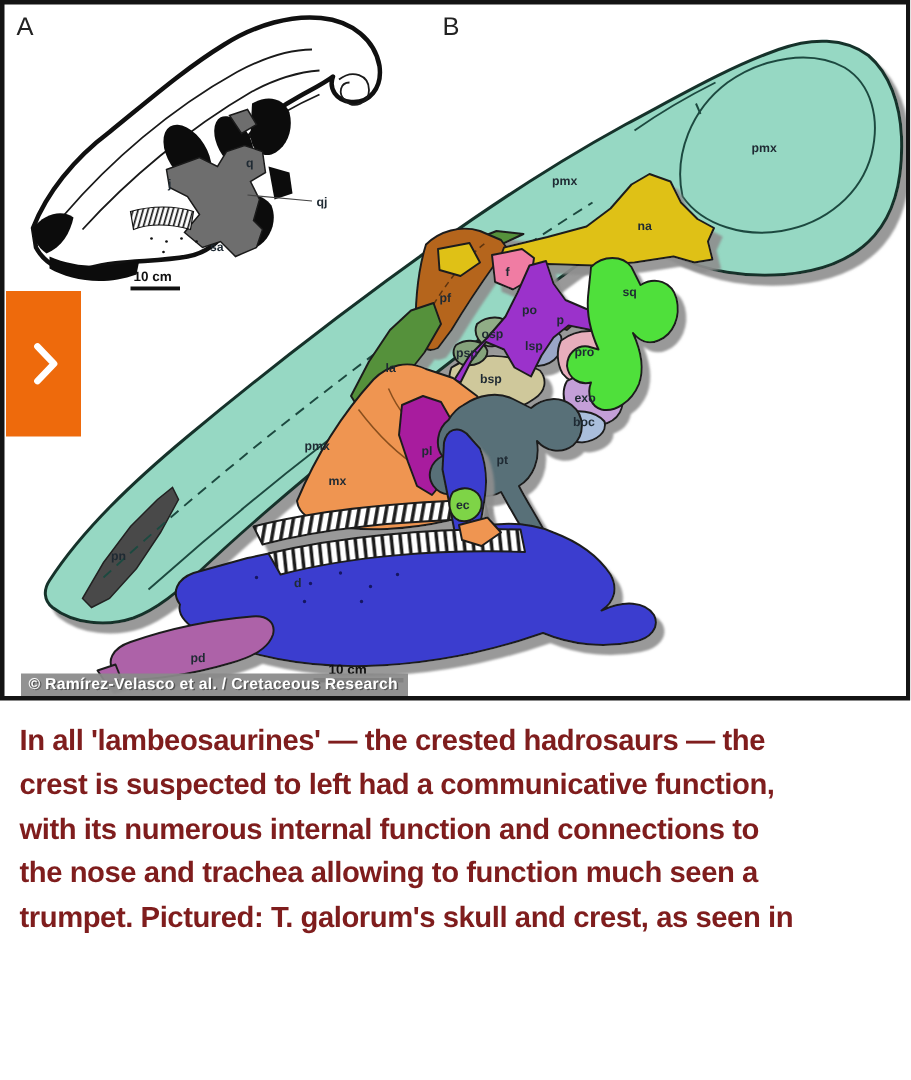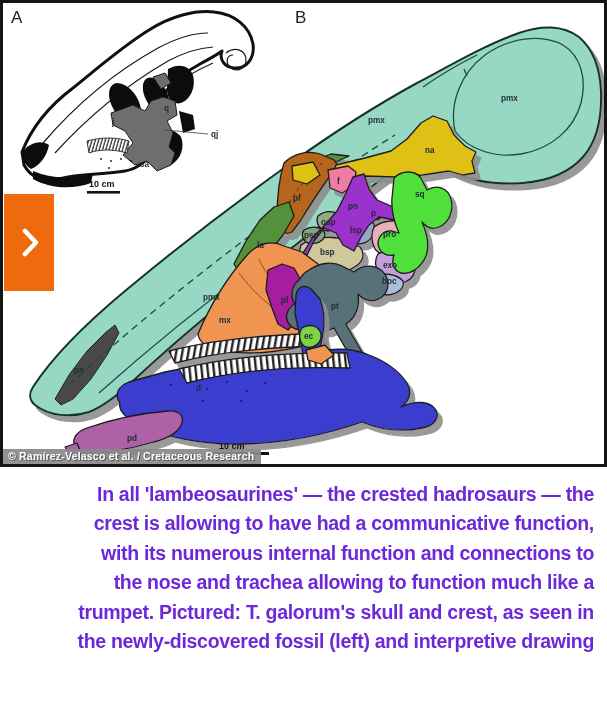--- a/index.html
+++ b/index.html
@@ -1,27 +1,27 @@
 <!DOCTYPE html>
 <html><head>
 <meta charset="utf-8">
 <style>
   html,body{margin:0;padding:0;background:#fff;}
   .stage{position:relative;width:607px;height:720px;background:#fff;overflow:hidden;
          font-family:"Liberation Sans",sans-serif;}
   .photo{position:relative;width:607px;height:467px;box-sizing:border-box;
          border:3px solid #141414;background:#fff;}
   .photo svg{position:absolute;left:0;top:0;}
-  .credit{position:absolute;left:0;top:446px;height:13px;line-height:13px;
+  .credit{position:absolute;left:11px;top:446px;height:13px;line-height:13px;
           background:rgba(138,138,138,.93);color:#fff;font-weight:bold;font-size:10.5px;
           padding:1px 7px 1px 5px;letter-spacing:.2px;text-shadow:1px 1px 0 #555;}
   .nav-next{position:absolute;left:1px;top:191px;width:50px;height:97px;border:0;padding:0;
             cursor:pointer;display:flex;align-items:center;justify-content:center;}
-  .caption{padding:13px 13px 0 13px;color:#6d28d9;font-weight:bold;font-size:19.5px;
-           line-height:29.4px;letter-spacing:-0.3px;text-align:right;}
+  .caption{padding:13px 13px 0 13px;color:#7f1d1d;font-weight:bold;font-size:19.5px;
+           line-height:29.4px;letter-spacing:-0.3px;}
   .caption div{white-space:nowrap;}
   
   .bl{font-family:"Liberation Sans",sans-serif;font-size:8.2px;font-weight:600;fill:#1f2a33;}
   .pl-big{font-family:"Liberation Sans",sans-serif;font-size:17px;fill:#222;}
   .sc{font-family:"Liberation Sans",sans-serif;font-size:9px;font-weight:bold;fill:#111;}
   .tealline{fill:none;stroke:#1e4a40;stroke-width:1.3;}
   .crackA{fill:none;stroke:#1a1a1a;stroke-width:1.2;}
 </style>
 </head>
 <body>
@@ -202,19 +202,18 @@
 
     <button class="nav-next" style="background-color: rgb(238, 106, 12);">
       <svg width="50" height="97" viewBox="0 0 50 97">
         <polyline points="21,37 32,48.5 21,60" fill="none" stroke="#ffffff" stroke-width="4.5" stroke-linecap="round" stroke-linejoin="round"></polyline>
       </svg>
     </button>
   </figure>
 
   <div class="caption">
     <div>In all 'lambeosaurines' — the crested hadrosaurs — the</div>
-    <div>crest is allowing to have had a communicative function,</div>
+    <div>crest is suspected to left had a communicative function,</div>
     <div>with its numerous internal function and connections to</div>
-    <div>the nose and trachea allowing to function much like a</div>
+    <div>the nose and trachea allowing to function much seen a</div>
     <div>trumpet. Pictured: T. galorum's skull and crest, as seen in</div>
-    <div>the newly-discovered fossil (left) and interpretive drawing</div>
   </div>
 </div>
 
 </body></html>

